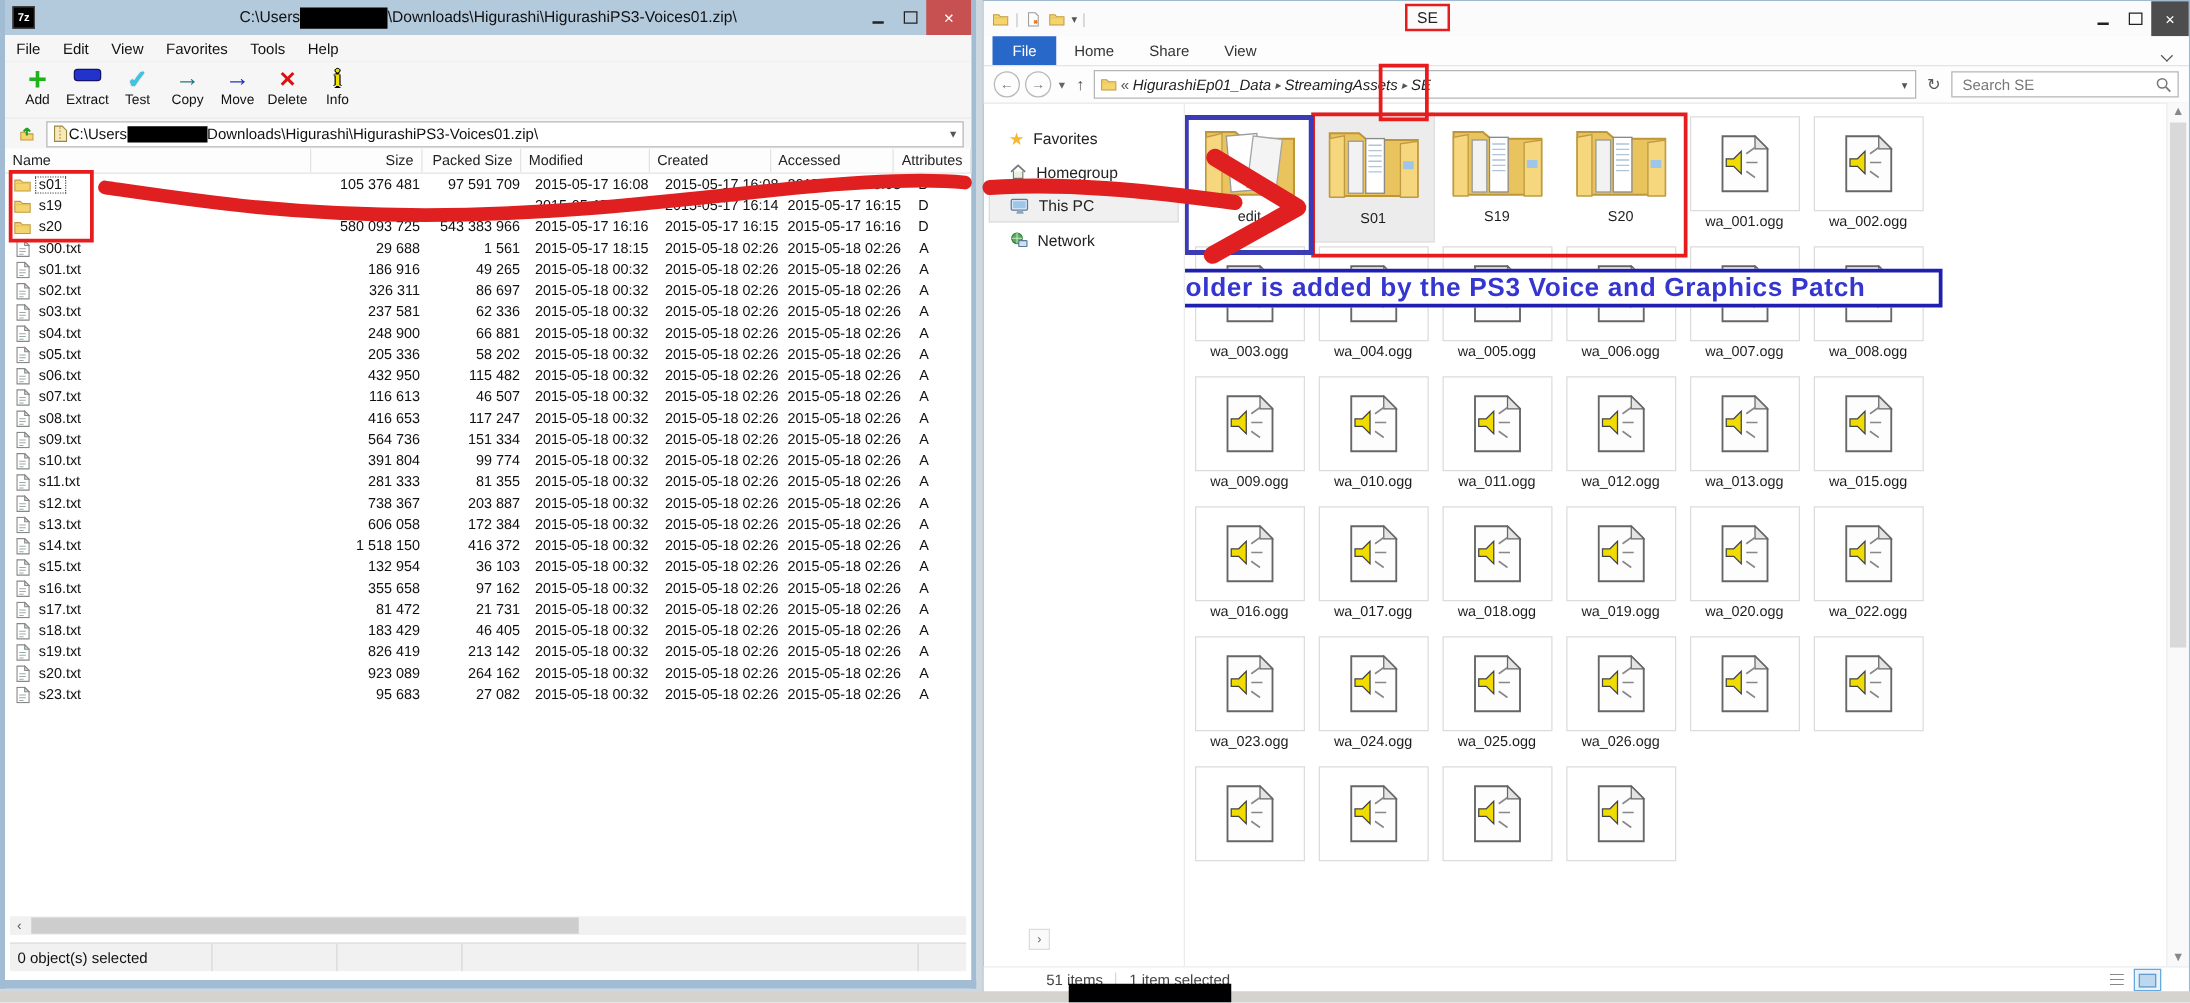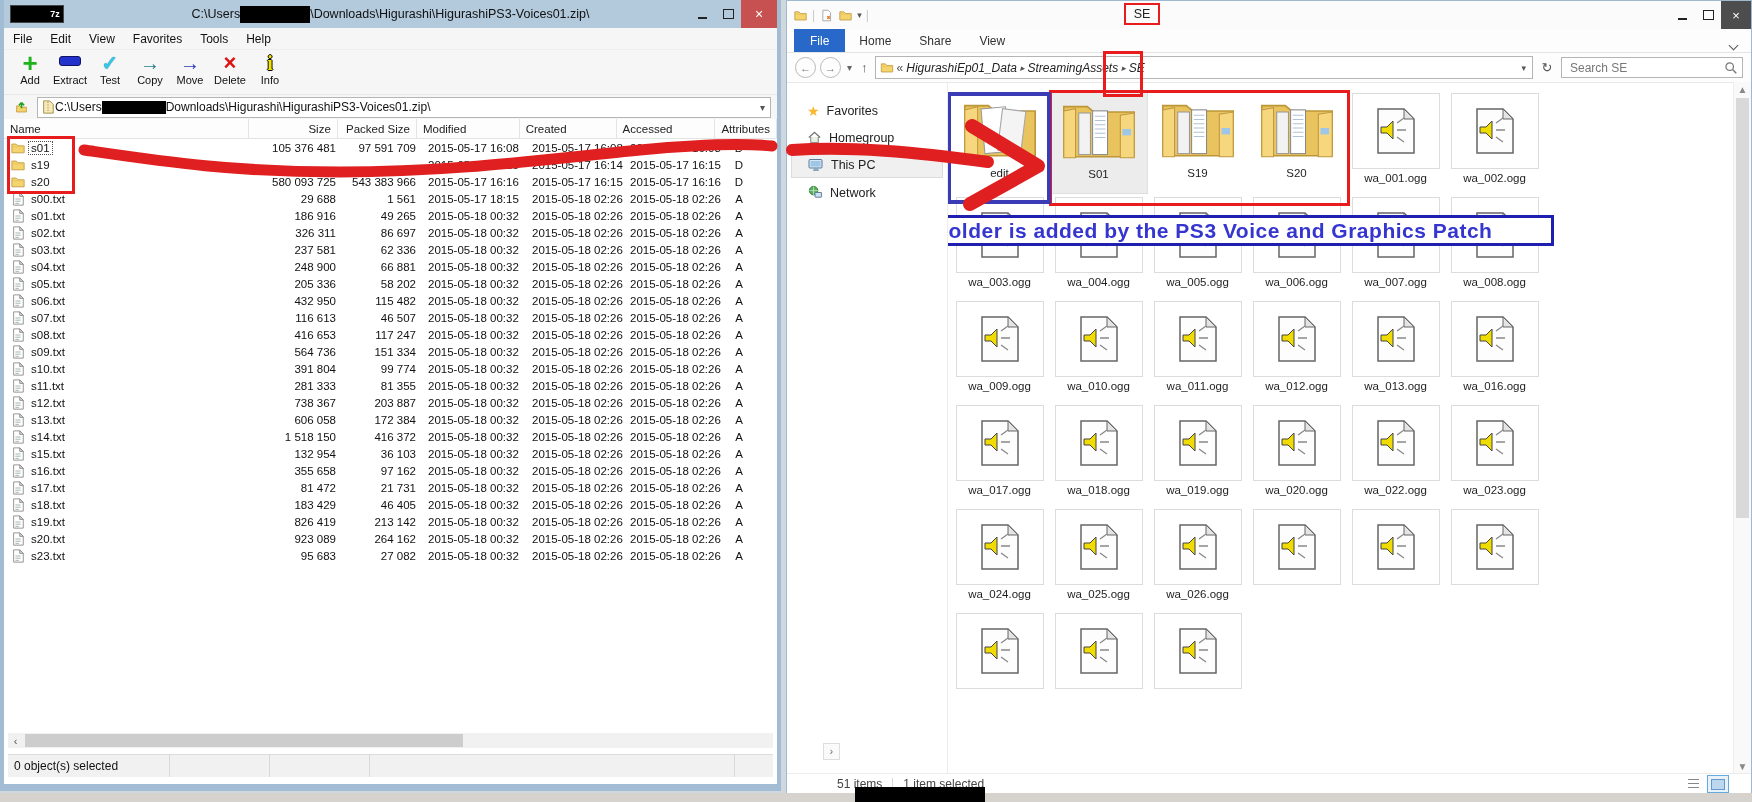--- a/index.html
+++ b/index.html
@@ -10,21 +10,21 @@
     -webkit-font-smoothing:antialiased;
   }
   .censor{background:#000;display:inline-block;vertical-align:middle;}
 
   
   #sz-win{position:absolute;left:0;top:0;width:781px;height:791px;
     background:#fff;border-left:4px solid #a2bdd3;border-right:4px solid #a2bdd3;
     border-bottom:7px solid #a2bdd3;box-sizing:border-box;}
   .sz-titlebar{height:28px;background:#b3c9dc;display:flex;align-items:center;position:relative;}
   .sz-appicon{width:16px;height:16px;background:#000;color:#fff;font-size:9px;font-weight:bold;
-    display:flex;align-items:center;justify-content:center;margin-left:6px;border:1px solid #444;padding-left:36px;}
+    display:flex;align-items:center;justify-content:center;margin-left:6px;border:1px solid #444;}
   .sz-title{position:absolute;left:0;right:0;text-align:center;font-size:12.5px;color:#111;}
   .sz-winbtns{margin-left:auto;display:flex;height:100%;align-items:stretch;z-index:2;}
   .wbtn{width:26px;display:flex;align-items:center;justify-content:center;font-size:12px;color:#222;}
   .wbtn.close-red{width:36px;background:#c75050;color:#fff;font-size:14px;}
   .glyph-min{display:inline-block;width:9px;border-bottom:2px solid #222;height:7px;}
   .glyph-max{display:inline-block;width:9px;height:8px;border:1.5px solid #222;}
   .sz-menubar{height:21px;background:#f6f6f6;display:flex;align-items:center;font-size:12px;border-bottom:1px solid #eee;}
   .sz-menu-item{padding:2px 9px;color:#111;}
   .sz-toolbar{height:44px;background:#f6f6f6;display:flex;align-items:flex-start;padding-left:6px;border-bottom:1px solid #e8e8e8;}
   .sz-tool{width:40px;text-align:center;padding-top:2px;}
@@ -875,20 +875,28 @@
               </svg>
             </div>
             <div class="tile-label">wa_013.ogg</div>
           </div>
           <div class="tile">
             <div class="tile-frame">
               <svg width="40" height="48">
                 <use href="#sym-ogg"></use>
               </svg>
             </div>
+            <div class="tile-label">wa_015.ogg</div>
+          </div>
+          <div class="tile">
+            <div class="tile-frame">
+              <svg width="40" height="48">
+                <use href="#sym-ogg"></use>
+              </svg>
+            </div>
             <div class="tile-label">wa_016.ogg</div>
           </div>
           <div class="tile">
             <div class="tile-frame">
               <svg width="40" height="48">
                 <use href="#sym-ogg"></use>
               </svg>
             </div>
             <div class="tile-label">wa_017.ogg</div>
           </div>

